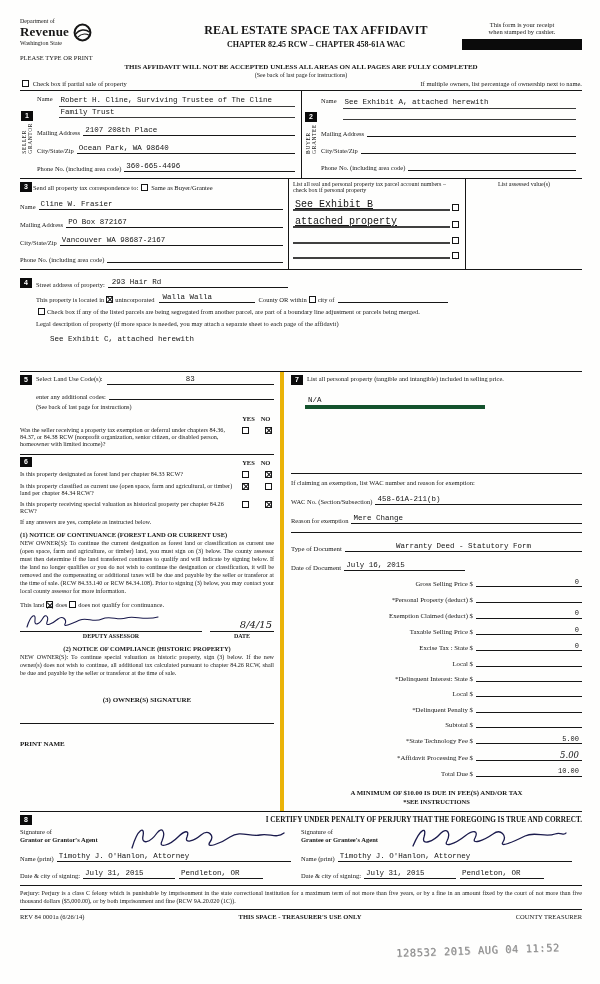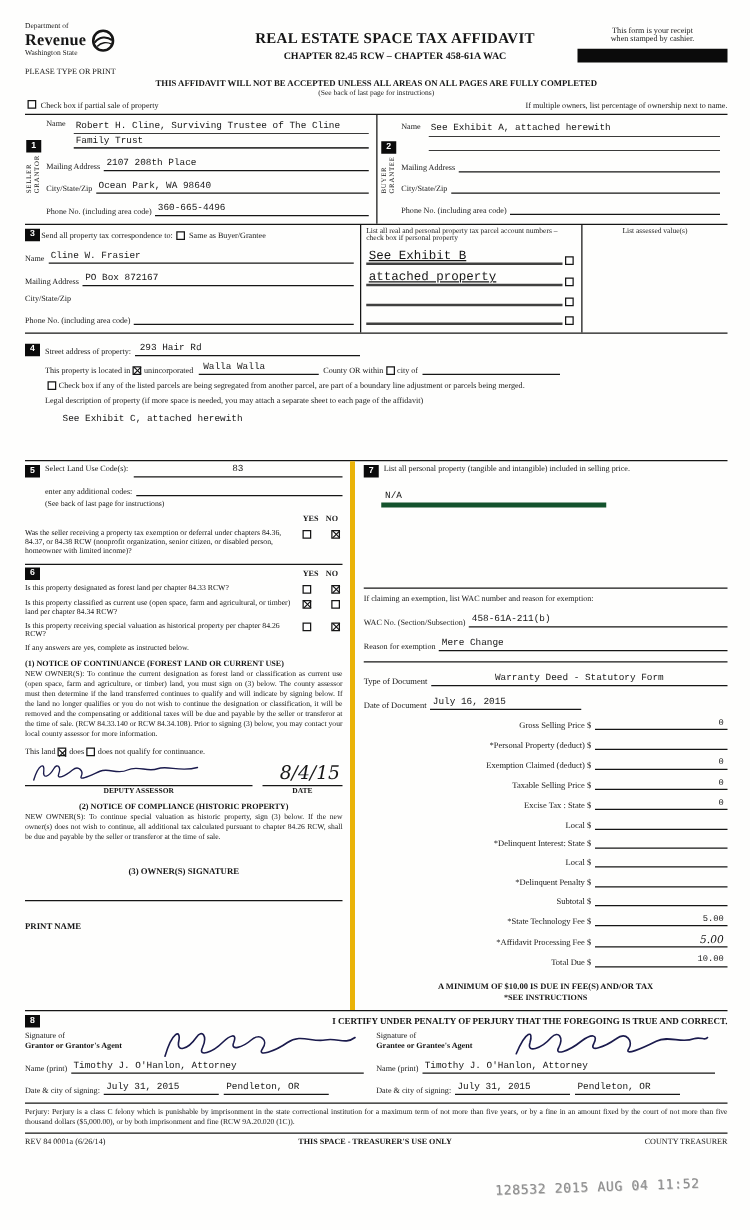--- a/index.html
+++ b/index.html
@@ -80,21 +80,21 @@
   .note-title { font-size:6.5px; font-weight:bold; margin-top:6px; }
   .note-body { font-size:6.1px; text-align:justify; line-height:1.3; margin-top:2px; }
   .cont-line { font-size:6.5px; margin-top:6px; display:flex; align-items:center; flex-wrap:wrap; }
   .assessor-row { display:flex; gap:8px; margin-top:4px; }
   .sigline { border-bottom:1px solid #161616; position:relative; height:20px; }
   .sigline.main { flex:1; }
   .sigline.date { width:64px; }
   .sig-sub { display:flex; gap:8px; font-size:6px; font-weight:bold; margin-top:1px; }
   .sig-sub .a { flex:1; text-align:center; }
   .sig-sub .d { width:64px; text-align:center; }
-  .hand-date { position:absolute; right:2px; bottom:1px; font-size:15px; font-style:italic; font-family:"DejaVu Serif", serif; }
+  .hand-date { position:absolute; right:2px; bottom:1px; font-size:10px; font-style:italic; font-family:"DejaVu Serif", serif; }
   .owners-sig { font-size:7px; font-weight:bold; text-align:center; margin-top:18px; }
   .owners-line { border-bottom:1px solid #161616; height:20px; }
   .print-name { font-size:7px; font-weight:bold; text-align:left; margin-top:16px; }
   .left-tail { height:22px; }
 
   
   .sec7-top { min-height:90px; }
   .na-line { width:180px; border-bottom:4px solid #14532d; font-size:7.5px; line-height:10px; padding:0 3px; margin:10px 0 0 14px; }
   .divider { border-top:1px solid #161616; margin-top:8px; }
   .exempt-note { font-size:6.5px; margin-top:5px; }
@@ -237,20 +237,21 @@
       <div class="frow">
         <span class="flabel">Name</span>
         <span class="fill mono">Cline W. Frasier</span>
       </div>
       <div class="frow">
         <span class="flabel">Mailing Address</span>
         <span class="fill mono">PO Box 872167</span>
       </div>
       <div class="frow">
         <span class="flabel">City/State/Zip</span>
+        <span class="fill mono">Vancouver  WA  98687-2167</span>
       </div>
       <div class="frow">
         <span class="flabel">Phone No. (including area code)</span>
         <span class="fill mono"></span>
       </div>
     </div>
     <div class="sec3-parcels">
       <div>List all real and personal property tax parcel account numbers – check box if personal property</div>
       <div class="parcel-row">
         <span class="parcel-fill mono">See Exhibit B</span>

